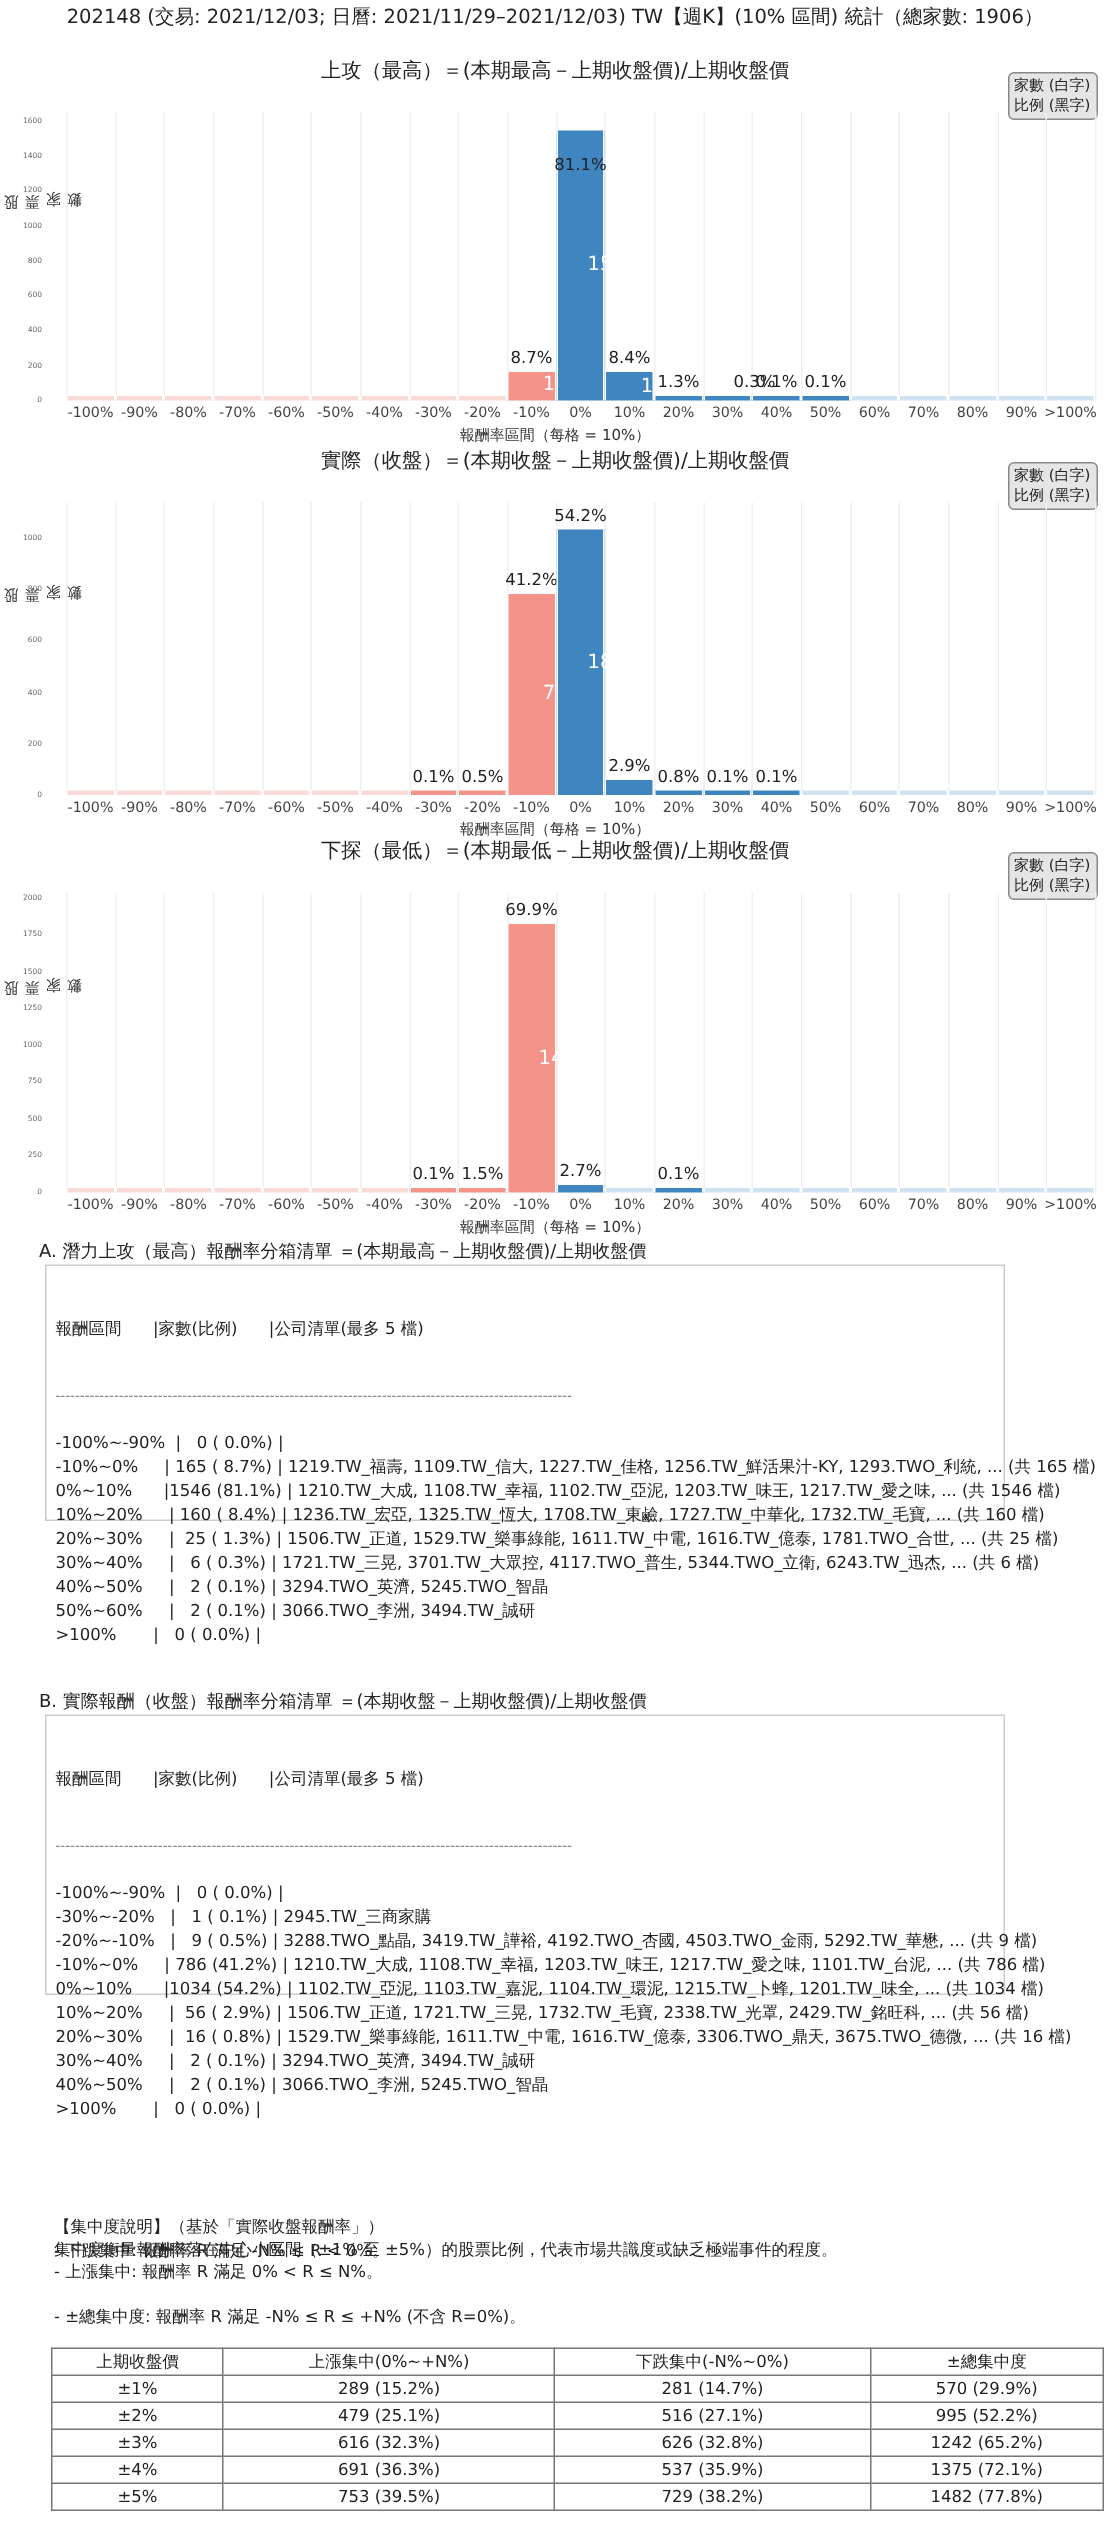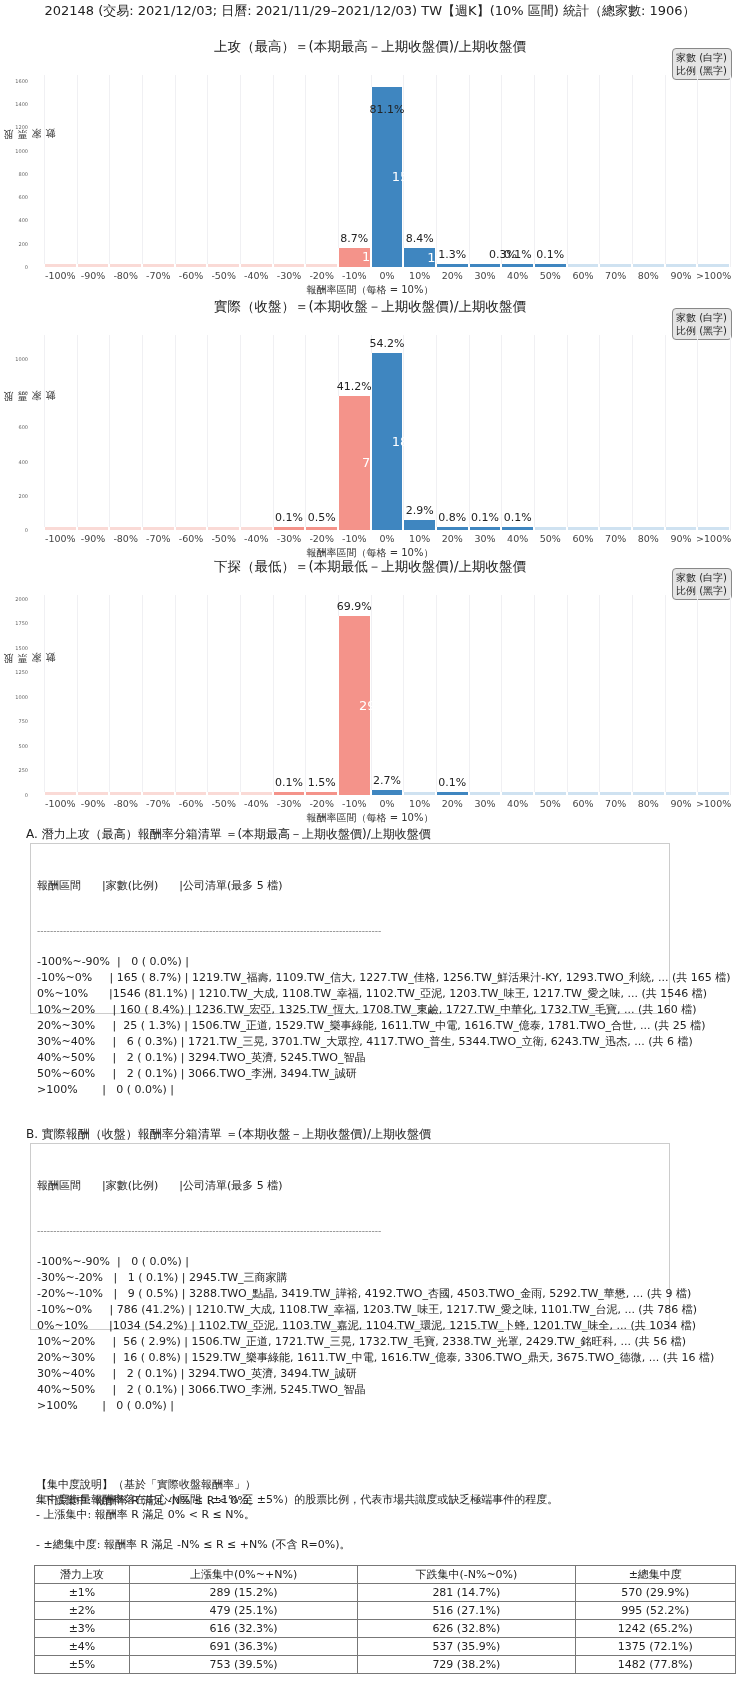--- a/index.html
+++ b/index.html
@@ -276,21 +276,21 @@
         <div class="xtick" style="left: 159.667px; top: 203px;">-50%</div>
         <div class="bar zero-neg" style="left: 196px; width: 32.6667px; height: 3px;"></div>
         <div class="xtick" style="left: 192.333px; top: 203px;">-40%</div>
         <div class="bar neg" style="left: 228.667px; width: 32.6667px; height: 3px;"></div>
         <div class="bar-pct" style="left: 215px; top: 181px;">0.1%</div>
         <div class="xtick" style="left: 225px; top: 203px;">-30%</div>
         <div class="bar neg" style="left: 261.333px; width: 32.6667px; height: 3px;"></div>
         <div class="bar-pct" style="left: 247.667px; top: 181px;">1.5%</div>
         <div class="xtick" style="left: 257.667px; top: 203px;">-20%</div>
         <div class="bar neg" style="left: 294px; width: 32.6667px; height: 178.627px;">
-          <div class="bar-count" style="top: 81.3137px;">2985</div>
+          <div class="bar-count" style="top: 81.3137px;">1471</div>
         </div>
         <div class="bar-pct" style="left: 280.333px; top: 5.37255px;">69.9%</div>
         <div class="xtick" style="left: 290.333px; top: 203px;">-10%</div>
         <div class="bar pos" style="left: 326.667px; width: 32.6667px; height: 5.09804px;"></div>
         <div class="bar-pct" style="left: 313px; top: 178.902px;">2.7%</div>
         <div class="xtick" style="left: 323px; top: 203px;">0%</div>
         <div class="bar zero-pos" style="left: 359.333px; width: 32.6667px; height: 3px;"></div>
         <div class="xtick" style="left: 355.667px; top: 203px;">10%</div>
         <div class="bar pos" style="left: 392px; width: 32.6667px; height: 3px;"></div>
         <div class="bar-pct" style="left: 378.333px; top: 181px;">0.1%</div>
@@ -330,21 +330,21 @@
 
 <div class="note" style="top:1478px;">【集中度說明】（基於「實際收盤報酬率」）</div>
 <div class="note" style="top:1493px;">集中度衡量報酬率落在中心小區間（±1% 至 ±5%）的股票比例，代表市場共識度或缺乏極端事件的程度。</div>
 <div class="note" style="top:1508px;"> - 上漲集中: 報酬率 R 滿足 0% &lt; R ≤ N%。</div>
 <div class="note" style="top:1494px;"> - 下跌集中: 報酬率 R 滿足 -N% ≤ R &lt; 0%。</div>
 <div class="note" style="top:1538px;"> - ±總集中度: 報酬率 R 滿足 -N% ≤ R ≤ +N% (不含 R=0%)。</div>
 
 <table class="conc">
   <thead>
       <tr id="concHead">
-        <th>潛力上攻</th>
+        <th>上期收盤價</th>
         <th>上漲集中(0%~+N%)</th>
         <th>下跌集中(-N%~0%)</th>
         <th>±總集中度</th>
       </tr>
     </thead>
   <tbody id="concBody">
       <tr>
         <td>±1%</td>
         <td>289 (15.2%)</td>
         <td>281 (14.7%)</td>

